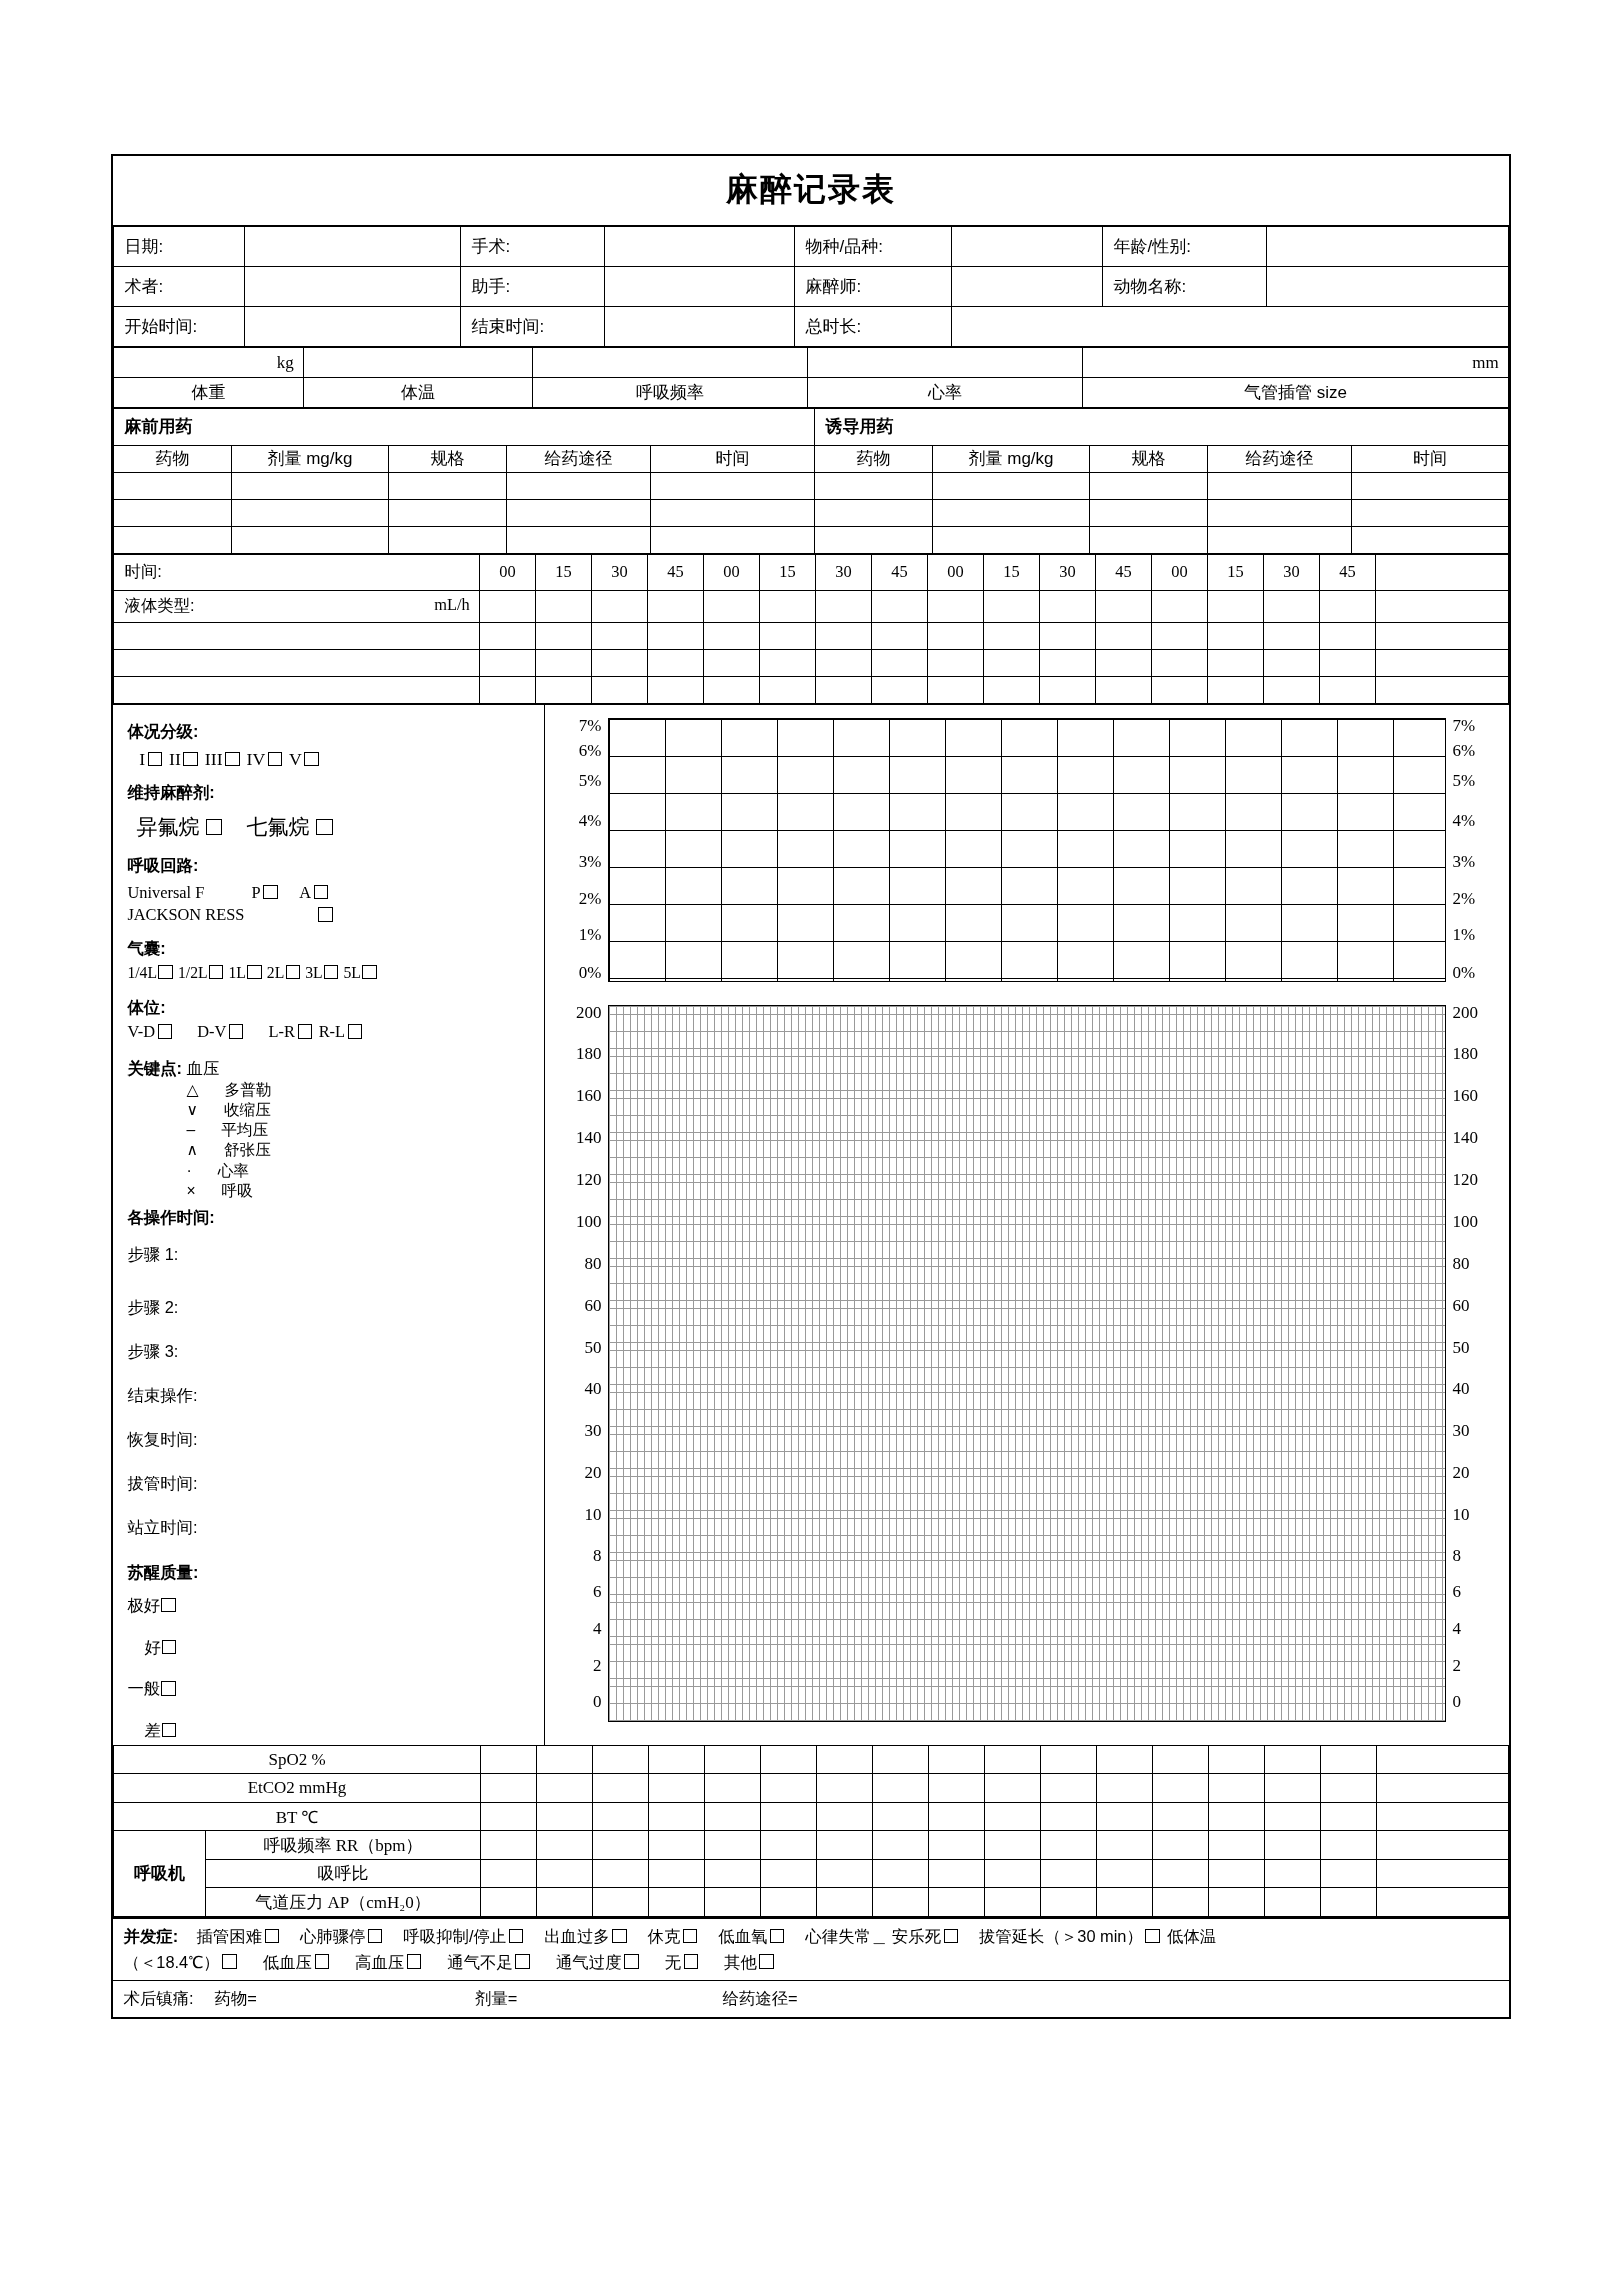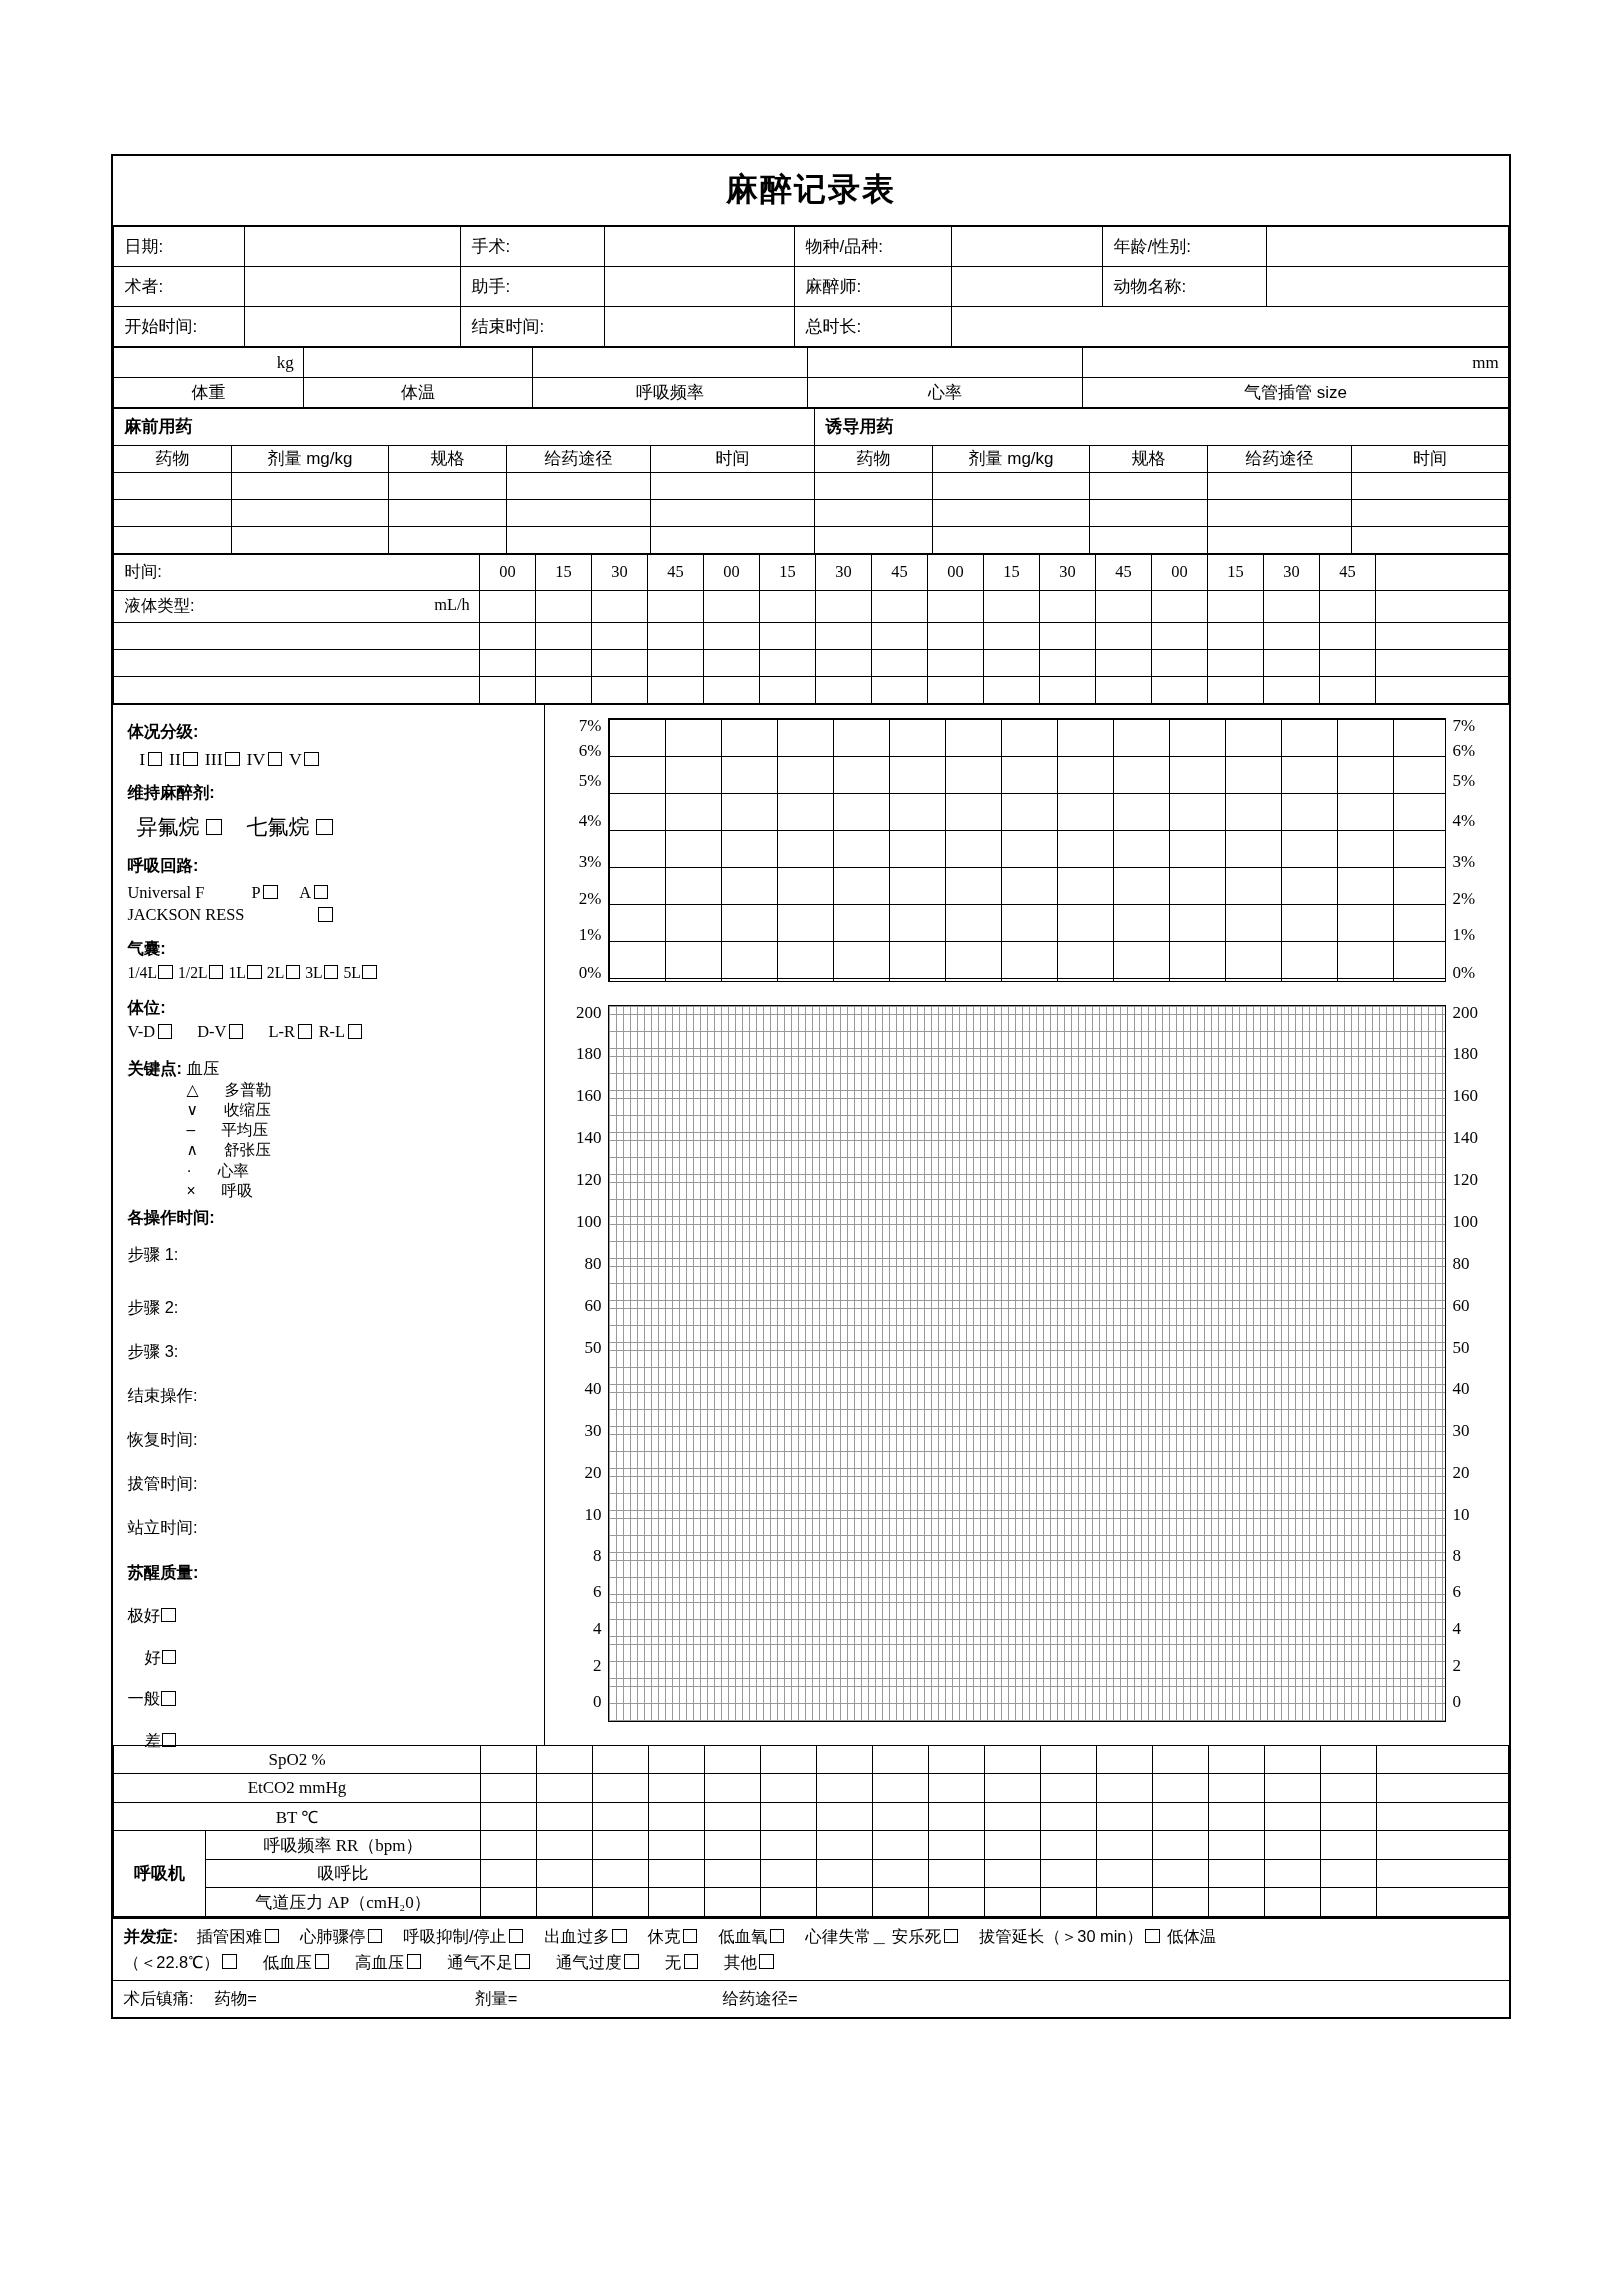--- a/index.html
+++ b/index.html
@@ -468,21 +468,21 @@
         <div class="sec" style="margin-top:6.5px">各操作时间:</div>
         <div class="ln" style="margin-top:14.4px">步骤 1:</div>
         <div class="ln" style="margin-top:31px">步骤 2:</div>
         <div class="ln" style="margin-top:22px">步骤 3:</div>
         <div class="ln" style="margin-top:22px">结束操作:</div>
         <div class="ln" style="margin-top:22px">恢复时间:</div>
         <div class="ln" style="margin-top:22px">拔管时间:</div>
         <div class="ln" style="margin-top:22px">站立时间:</div>
 
         <div class="sec" style="margin-top:23.6px">苏醒质量:</div>
-        <div class="ln" style="margin-top:21px"><span>极好</span><span class="sq" style="margin-left:1.3px"></span></div>
+        <div class="ln" style="margin-top:11px"><span>极好</span><span class="sq" style="margin-left:1.3px"></span></div>
         <div class="ln" style="margin-top:19.6px; margin-left:17px"><span>好</span><span class="sq" style="margin-left:1.3px"></span></div>
         <div class="ln" style="margin-top:19.6px"><span>一般</span><span class="sq" style="margin-left:1.3px"></span></div>
         <div class="ln" style="margin-top:19.6px; margin-left:17px"><span>差</span><span class="sq" style="margin-left:1.3px"></span></div>
       </div>
 
       <div class="axis-col">
         <div class="axis-lbl" style="top:21px">7%</div>
         <div class="axis-lbl" style="top:46px">6%</div>
         <div class="axis-lbl" style="top:76px">5%</div>
         <div class="axis-lbl" style="top:116px">4%</div>
@@ -723,21 +723,21 @@
           <span style="display:inline-block;width:9.2px"></span>
           <span>低血氧</span><span class="sq"></span>
           <span style="display:inline-block;width:9.2px"></span>
           <span>心律失常</span><span>＿</span>
           <span>安乐死</span><span class="sq"></span>
           <span style="display:inline-block;width:9.2px"></span>
           <span>拔管延长（＞30 min）</span><span class="sq"></span>
           <span>低体温</span>
         </div>
         <div class="footer-txt" style="padding-top:0">
-          <span>（＜22.8℃）</span><span class="sq"></span>
+          <span>（＜18.4℃）</span><span class="sq"></span>
           <span style="display:inline-block;width:14.4px"></span>
           <span>低血压</span><span class="sq"></span>
           <span style="display:inline-block;width:14.4px"></span>
           <span>高血压</span><span class="sq"></span>
           <span style="display:inline-block;width:14.4px"></span>
           <span>通气不足</span><span class="sq"></span>
           <span style="display:inline-block;width:14.4px"></span>
           <span>通气过度</span><span class="sq"></span>
           <span style="display:inline-block;width:14.4px"></span>
           <span>无</span><span class="sq"></span>

